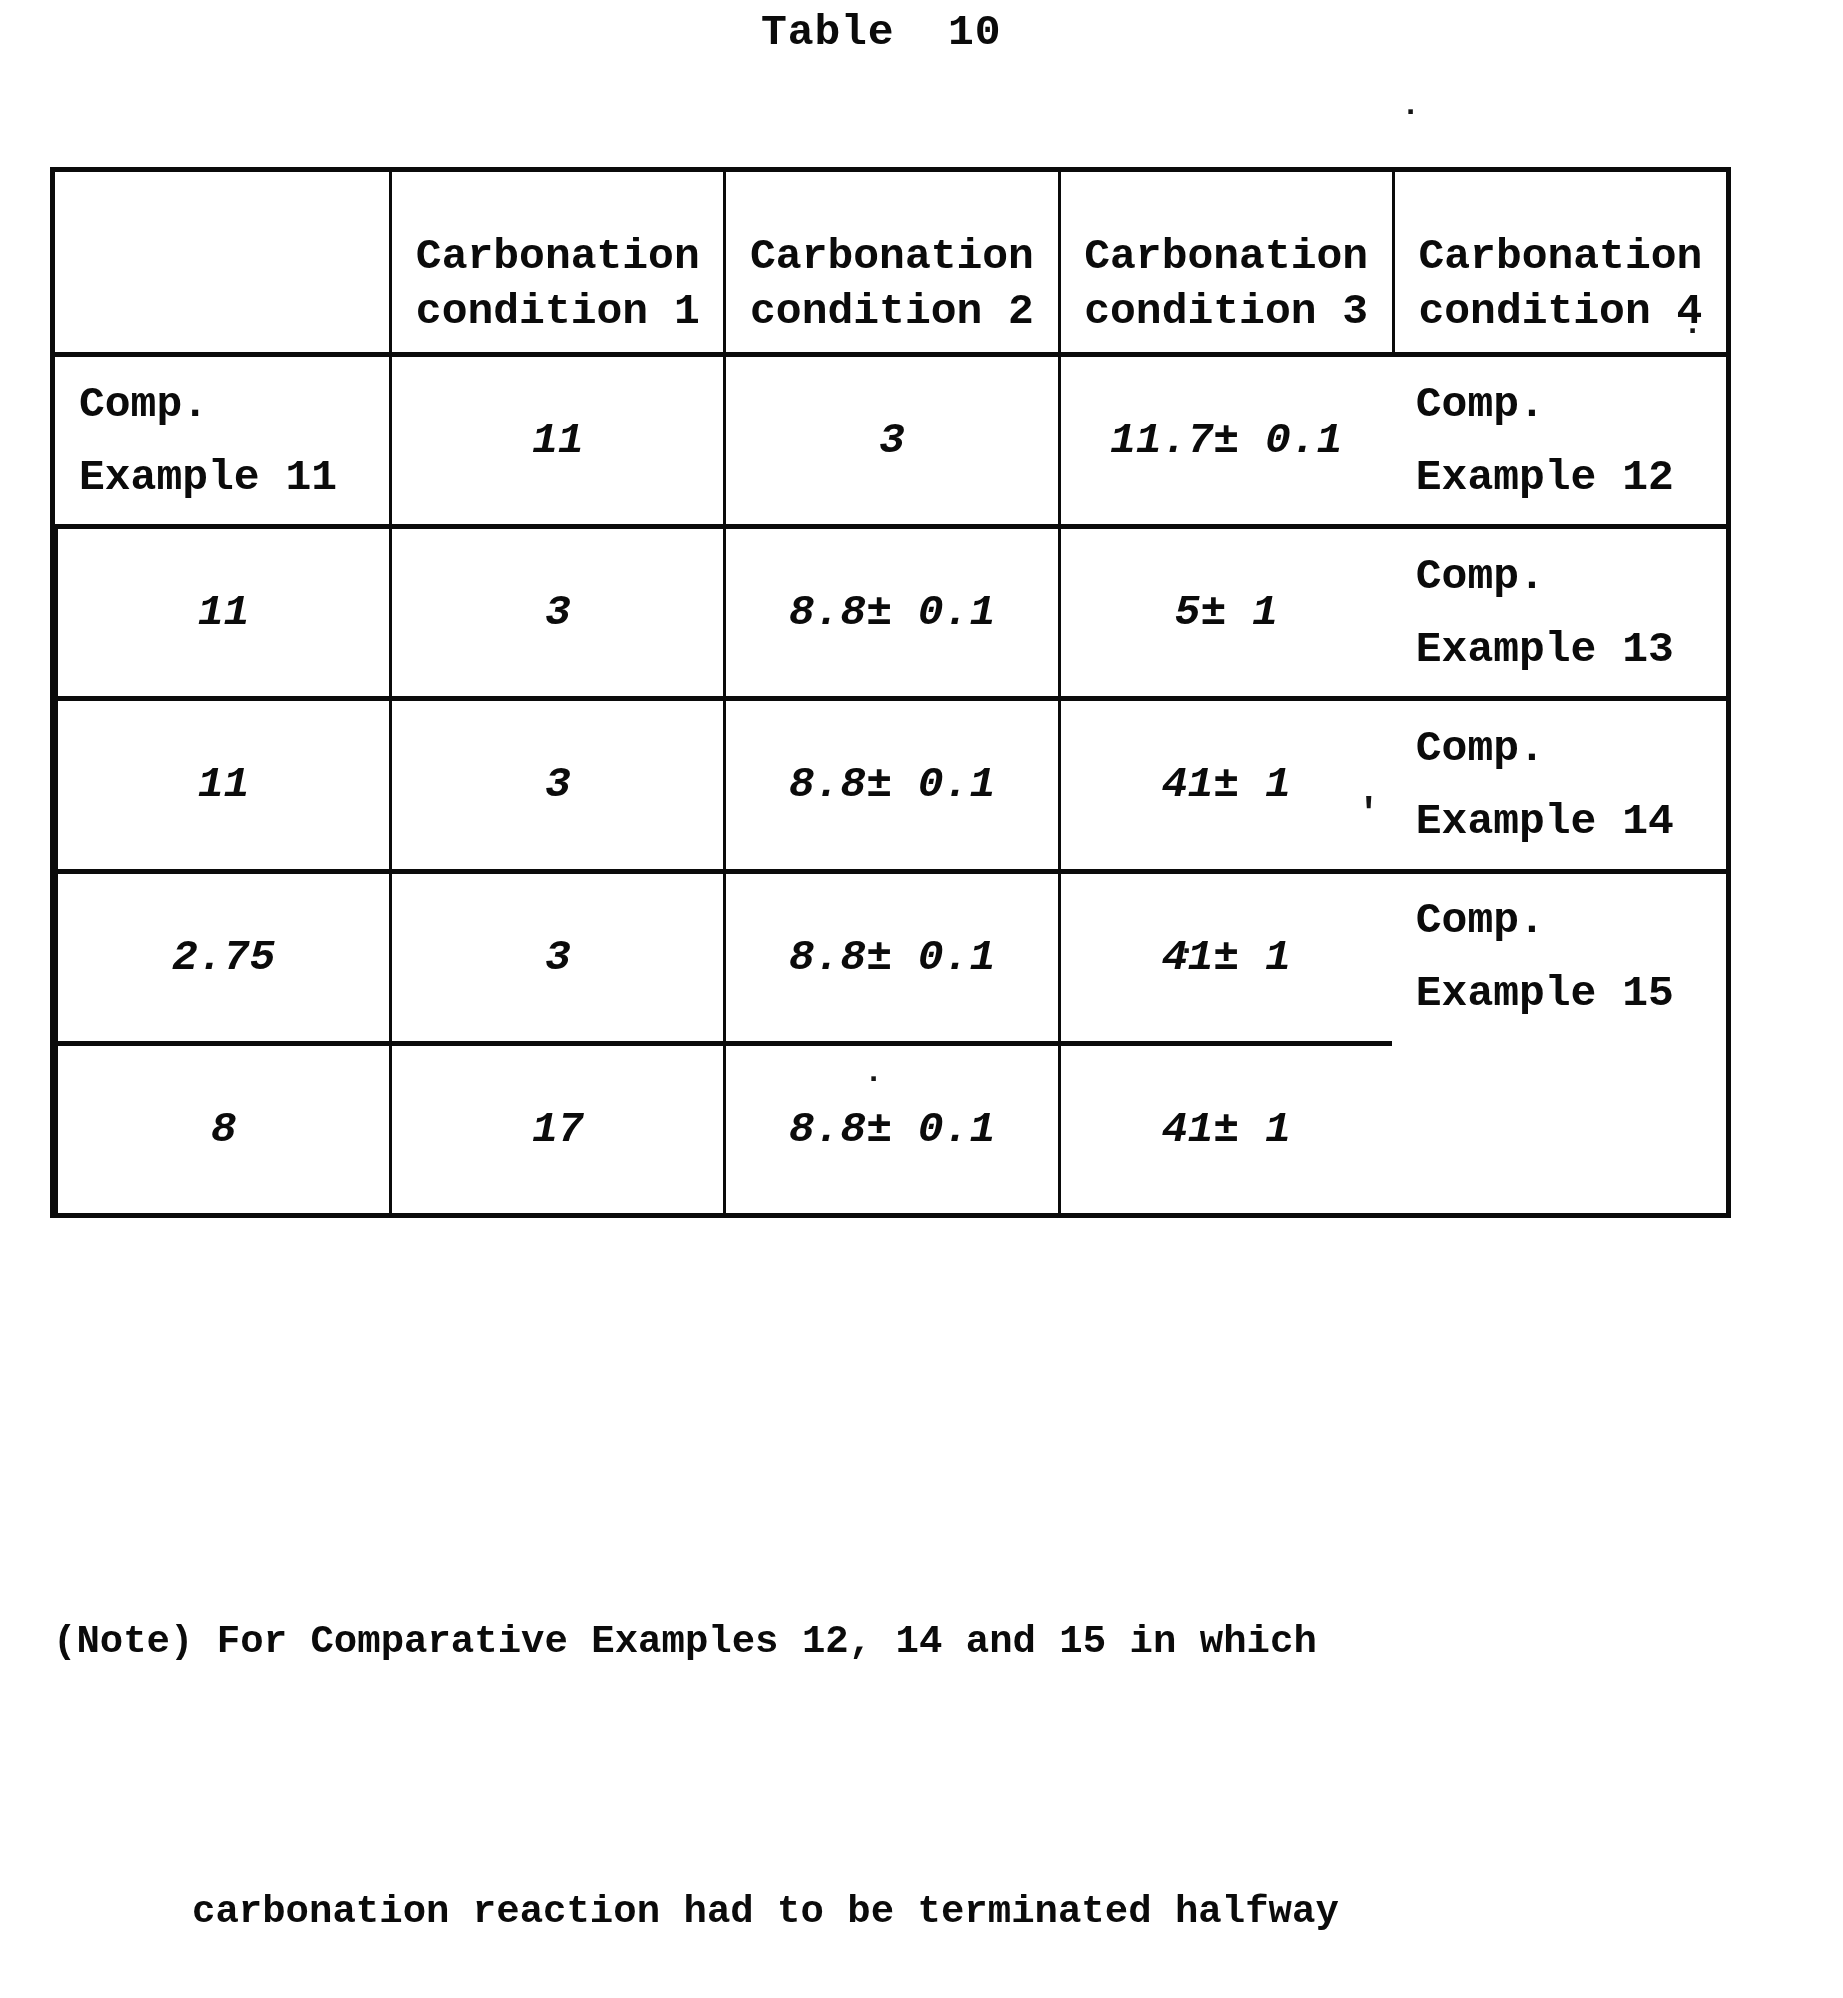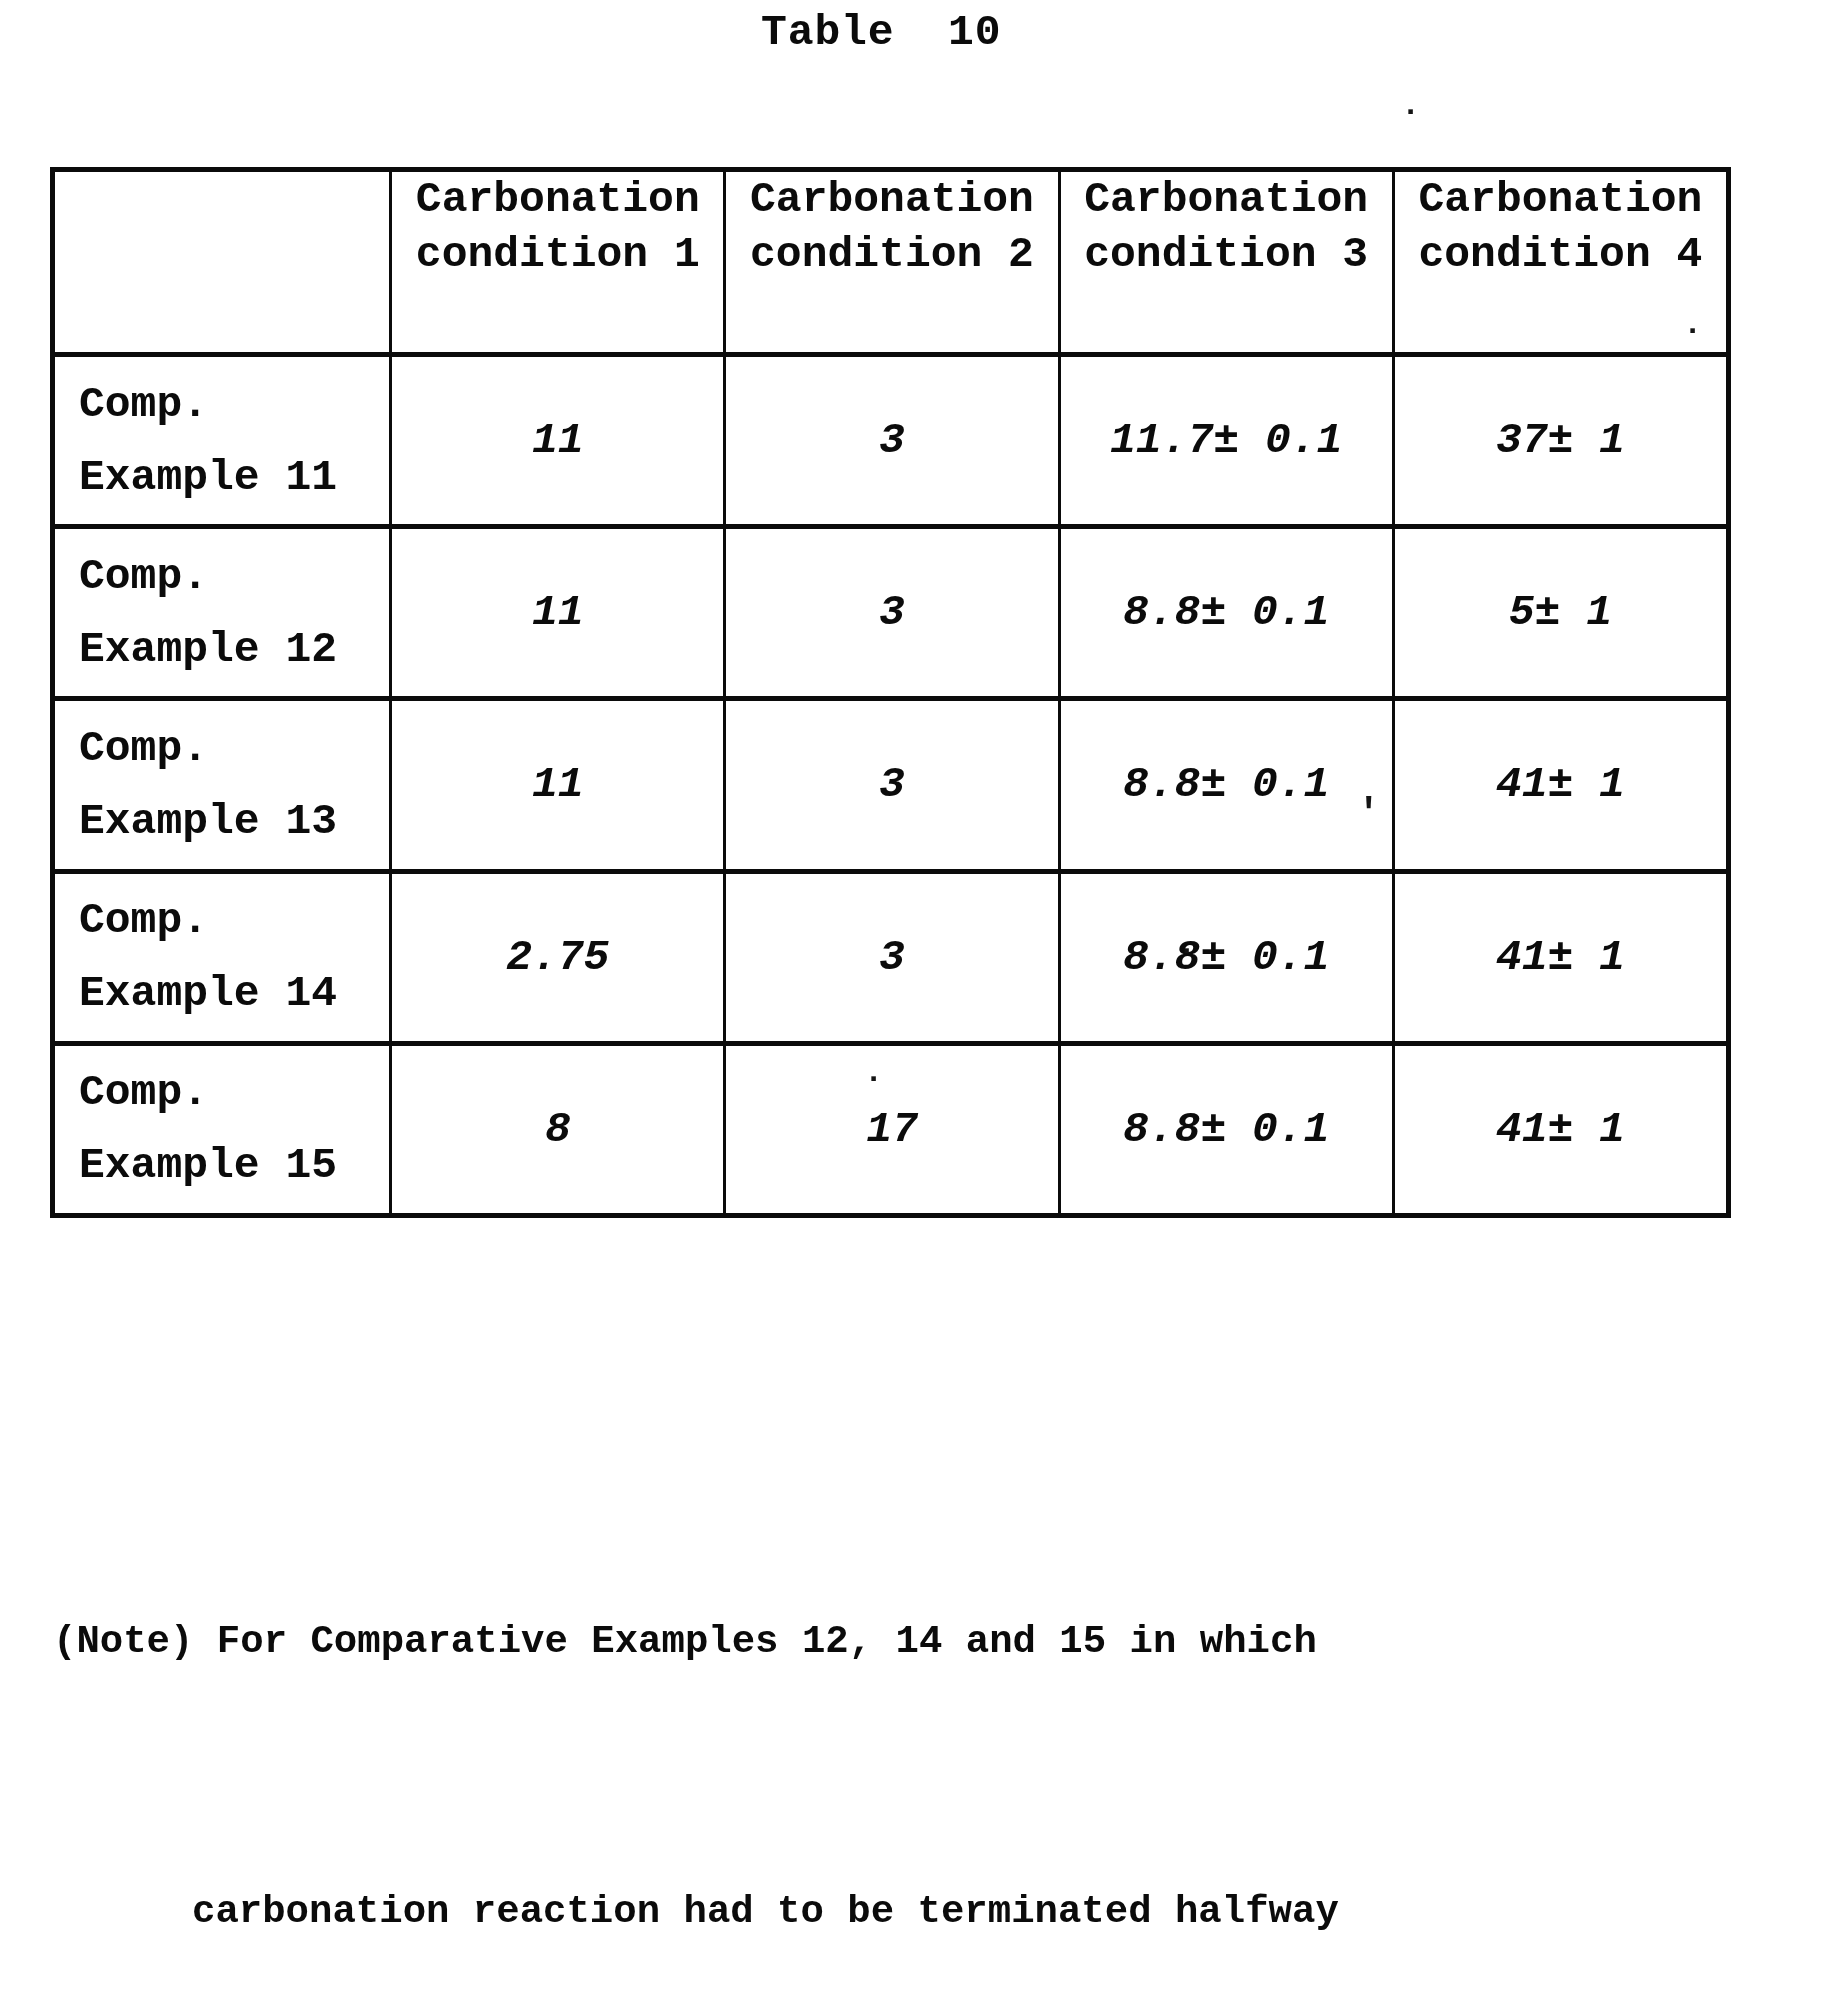--- a/index.html
+++ b/index.html
@@ -44,20 +44,21 @@
     box-sizing: border-box;
     border-left: 3.7px solid #0b0b0b;
     border-top: 5.6px solid #0b0b0b;
     display: flex;
     overflow: hidden;
   }
   .c.col0 { border-left: none; }
   .c.row0 { border-top: none; }
   .hdr {
     flex-direction: column;
+    justify-content: flex-end;
     align-items: center;
     padding-bottom: 13px;
   }
   .hdr span {
     white-space: pre-line;
     line-height: 1.28;
     text-align: left;
   }
   .lbl {
     align-items: center;
@@ -123,23 +124,20 @@
 Example 11</span>
       </div>
     <div class="c val">
         <span>11</span>
       </div>
     <div class="c val">
         <span>3</span>
       </div>
     <div class="c val">
         <span>11.7± 0.1</span>
-      </div>
-    <div class="c val">
-        <span>37± 1</span>
       </div>
 
     <div class="c col0 lbl">
         <span>Comp.
 Example 12</span>
       </div>
     <div class="c val">
         <span>11</span>
       </div>
     <div class="c val">

